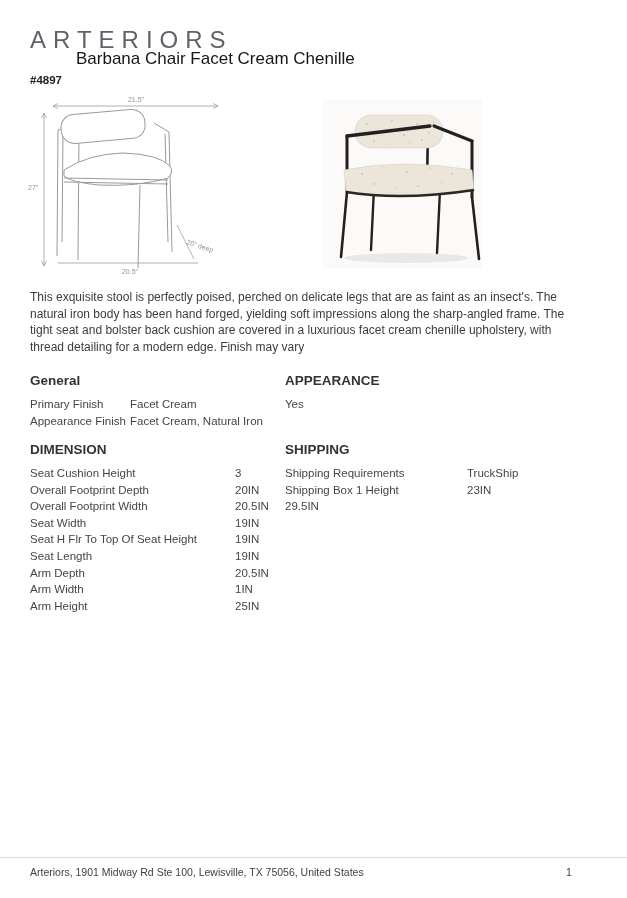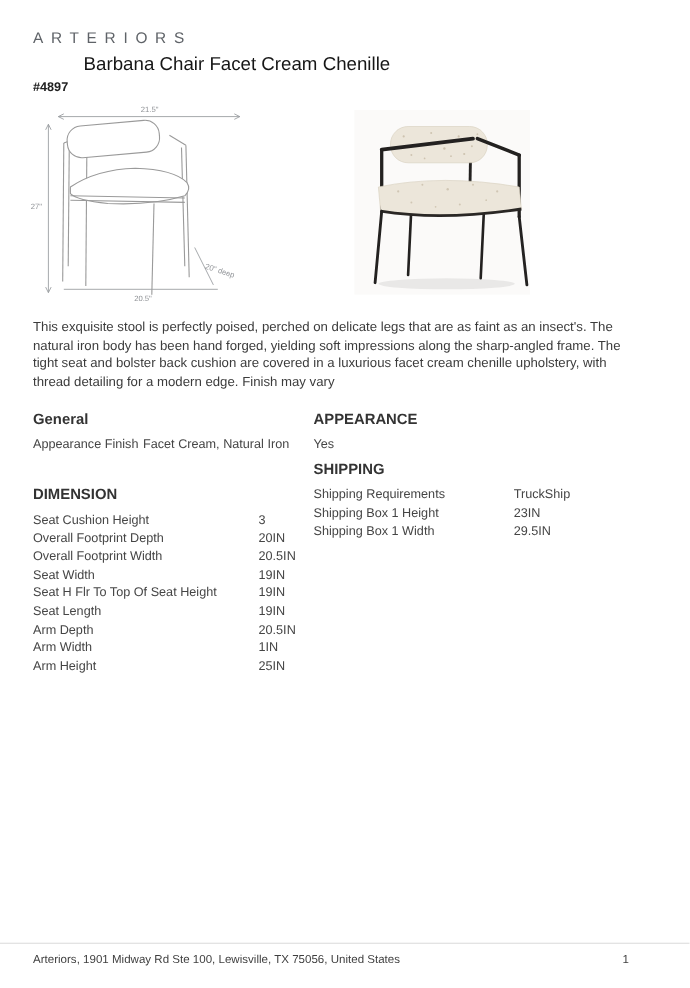--- a/index.html
+++ b/index.html
@@ -6,42 +6,42 @@
   html,body { background:#ffffff; }
   body {
     width: 627px; height: 898px;
     position: relative;
     font-family: "Liberation Sans", "DejaVu Sans", sans-serif;
     color: #3f3f3f;
     overflow: hidden;
   }
   .logo {
     position: absolute; left: 30px; top: 26px;
-    font-size: 14px; letter-spacing: 7px;
+    font-size: 24px; letter-spacing: 7px;
     color: #5f6368; font-weight: 400;
   }
   .title {
     position: absolute; left: 30px; top: 49px;
     font-size: 17px; color: #161616; font-weight: 400; margin-left: 46px;
   }
   .sku {
     position: absolute; left: 30px; top: 74px;
     font-size: 11.5px; font-weight: 700; color: #222; text-align: center;
   }
   .drawing { position: absolute; left: 28px; top: 92px; }
   .photo   { position: absolute; left: 322px; top: 100px; }
   .description {
     position: absolute; left: 30px; top: 289px; width: 548px;
     font-size: 12px; line-height: 16.5px; color: #3c3c3c;
   }
   .section { position: absolute; }
   .sec-general    { left: 30px;  top: 372px; width: 252px; }
   .sec-appearance { left: 285px; top: 372px; width: 312px; }
   .sec-dimension  { left: 30px;  top: 441px; width: 252px; }
-  .sec-shipping   { left: 285px; top: 418px; width: 312px; }
+  .sec-shipping   { left: 285px; top: 441px; width: 312px; }
   .section h2 {
     font-size: 13.5px; font-weight: 700; color: #333;
     line-height: 18px; margin-bottom: 6px;
   }
   .spec-row {
     display: flex; font-size: 11.5px; line-height: 16.6px; color: #454545;
   }
   .spec-row .lbl { flex: none; }
   .spec-row .val { flex: 1; }
   .sec-general    .lbl { width: 100px; }
@@ -177,20 +177,24 @@
       <line x1="150" y1="97" x2="157" y2="159" stroke-width="2.6"></line>
     </g>
   </svg>
 </div>
 
 <p class="description">This exquisite stool is perfectly poised, perched on delicate legs that are as faint as an insect's. The natural iron body has been hand forged, yielding soft impressions along the sharp-angled frame. The tight seat and bolster back cushion are covered in a luxurious facet cream chenille upholstery, with thread detailing for a modern edge. Finish may vary</p>
 
 <div class="section sec-general">
   <h2>General</h2>
   <div class="spec-row">
+    <span class="lbl">Primary Finish</span>
+    <span class="val">Facet Cream</span>
+  </div>
+  <div class="spec-row">
     <span class="lbl">Appearance Finish</span>
     <span class="val">Facet Cream, Natural Iron</span>
   </div>
 </div>
 
 <div class="section sec-appearance">
   <h2>APPEARANCE</h2>
   <div class="spec-row">
     <span class="val">Yes</span>
   </div>
@@ -240,20 +244,19 @@
   <h2>SHIPPING</h2>
   <div class="spec-row">
     <span class="lbl">Shipping Requirements</span>
     <span class="val">TruckShip</span>
   </div>
   <div class="spec-row">
     <span class="lbl">Shipping Box 1 Height</span>
     <span class="val">23IN</span>
   </div>
   <div class="spec-row">
-    <span class="lbl">Shipping Box 1 Width</span>
     <span class="val">29.5IN</span>
   </div>
 </div>
 
 <div class="footer-rule"></div>
 <div class="footer-address">Arteriors, 1901 Midway Rd Ste 100, Lewisville, TX 75056, United States</div>
 <div class="footer-page">1</div>
 
 </body></html>

